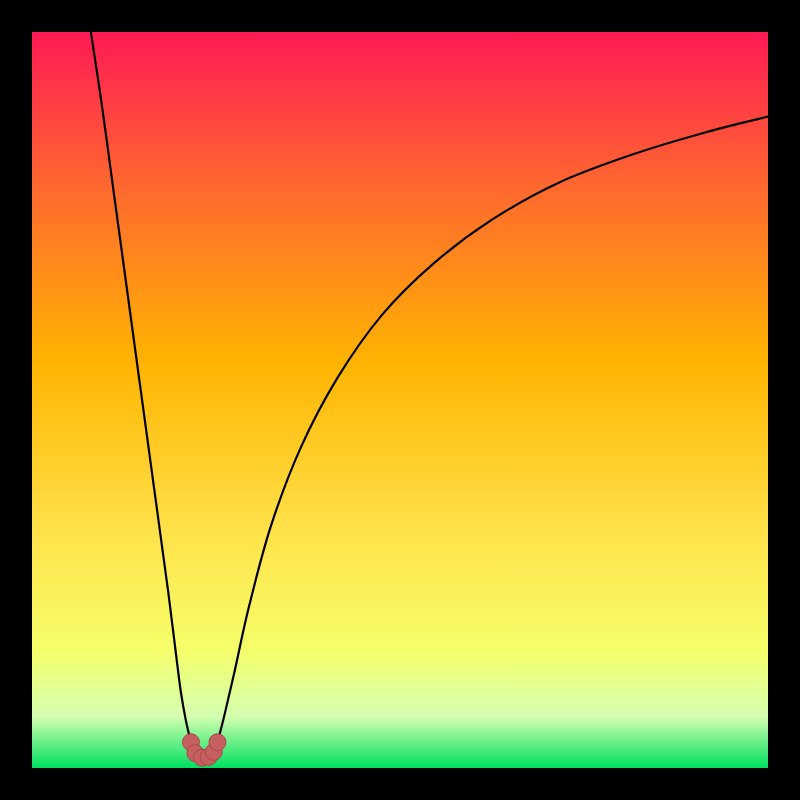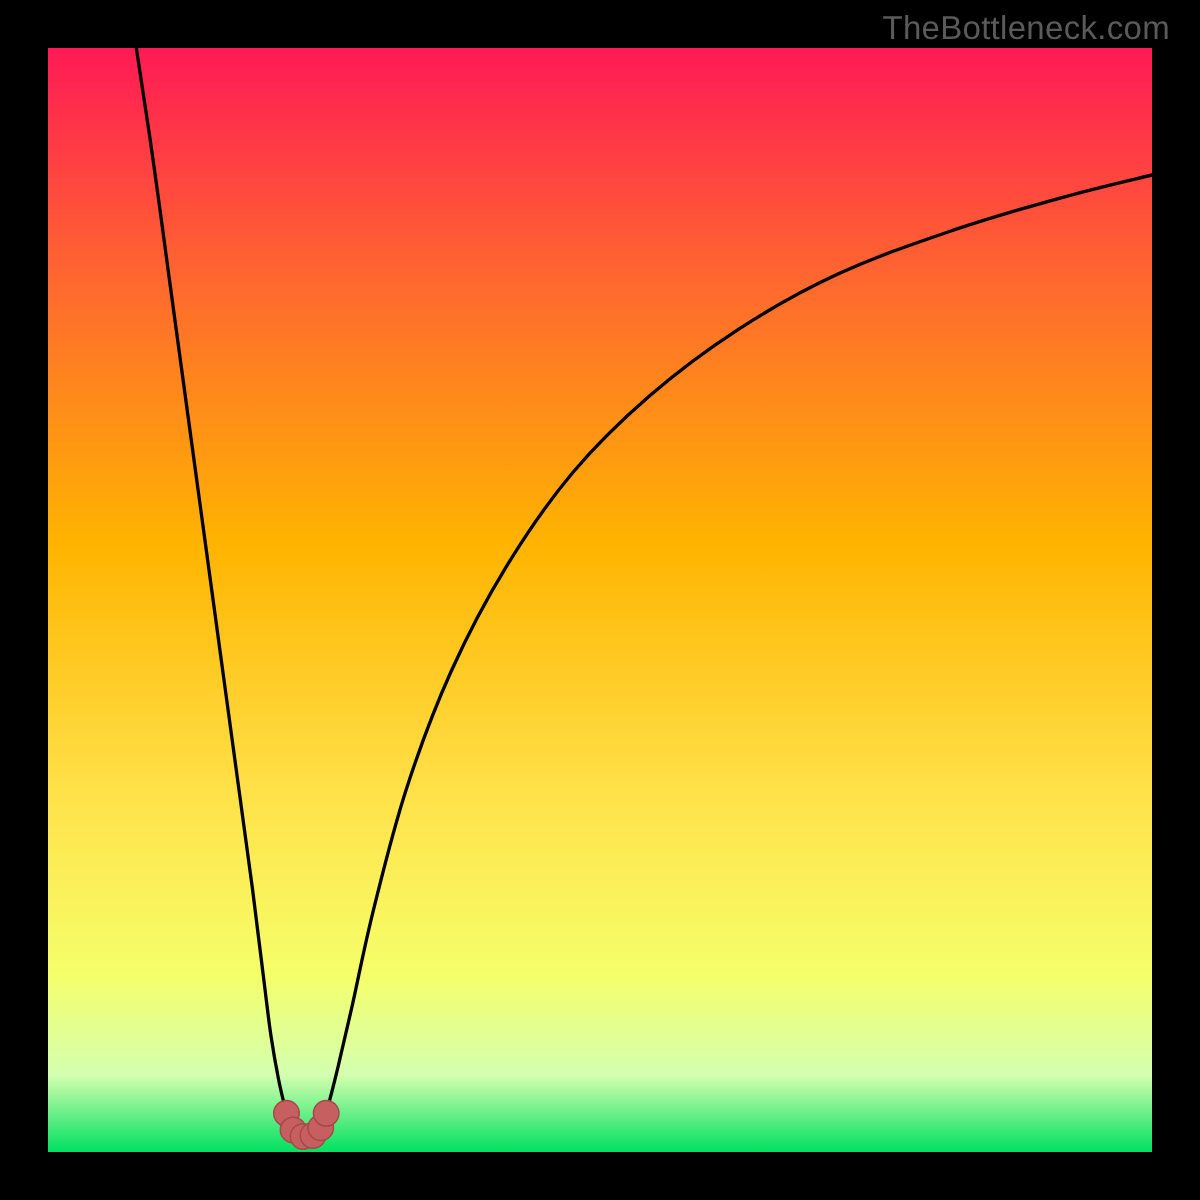--- a/index.html
+++ b/index.html
@@ -37,21 +37,20 @@
     letter-spacing: 0.2px;
     user-select: none;
   }
   svg { display: block; }
 </style>
 </head>
 <body>
 
 <div class="frame">
 
-  <div class="watermark">TheBottleneck.com</div>
 
   <div class="plot-area">
     <svg id="chart-svg" width="736" height="736" viewBox="0 0 736 736">
       <defs>
         <linearGradient id="bg-grad" x1="0" y1="0" x2="0" y2="1">
           <stop id="g0" offset="0%" stop-color="#ff1a55"></stop>
           <stop id="g1" offset="22%" stop-color="#ff6b2d"></stop>
           <stop id="g2" offset="45%" stop-color="#ffb400"></stop>
           <stop id="g3" offset="68%" stop-color="#ffe24a"></stop>
           <stop id="g4" offset="84%" stop-color="#f5ff6a"></stop>

